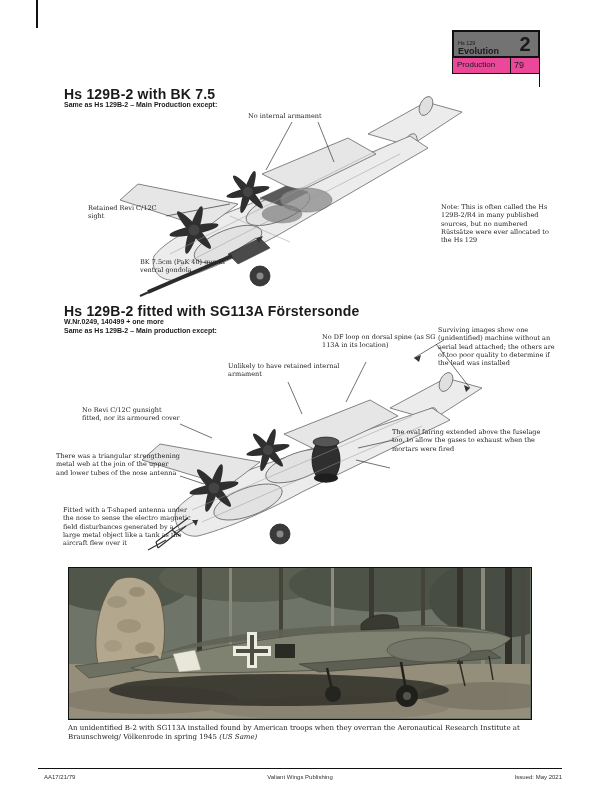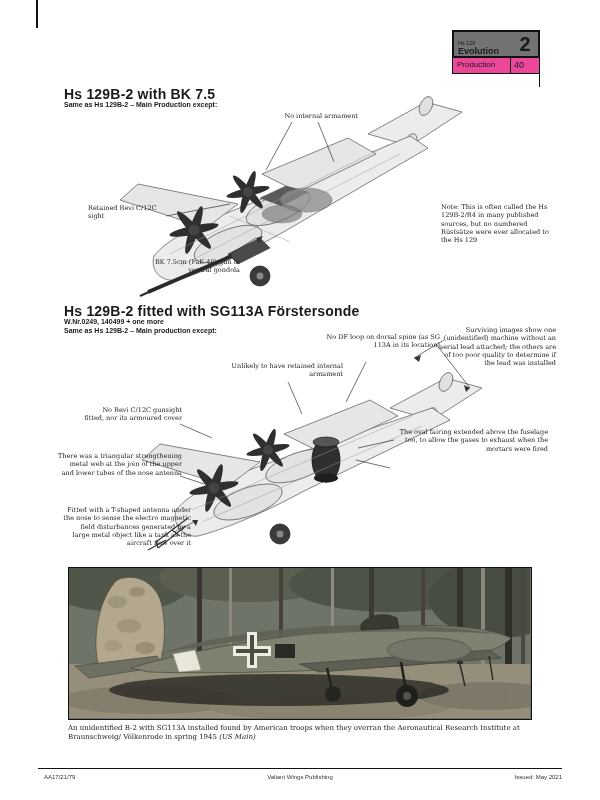--- a/index.html
+++ b/index.html
@@ -16,21 +16,21 @@
   .hdr-chapter{width:26px;font-size:20px;font-weight:bold;text-align:center;line-height:24px;}
   .hdr-bottom{border:1px solid #111;border-top:none;display:flex;height:15px;background:#ec4899;}
   .hdr-subsection{flex:1;font-size:8px;padding:2px 0 0 4px;}
   .hdr-page{width:25px;border-left:1px solid #111;font-size:9px;padding:2px 0 0 3px;}
   .hdr-descender{position:absolute;left:539px;top:72px;width:1px;height:15px;background:#111;}
   
   .sec-title{position:absolute;font-size:14px;font-weight:bold;letter-spacing:.2px;}
   .sec-sub{position:absolute;font-size:7px;font-weight:bold;}
   
   .ann{position:absolute;font-family:"DejaVu Serif",serif;font-size:6.5px;line-height:1.28;
-       color:#222;text-align:right;z-index:10;}
+       color:#222;text-align:left;z-index:10;}
   .ann-left{text-align:left;}
   
   .photo{position:absolute;left:68px;top:567px;width:464px;height:153px;border:1.5px solid #111;
          box-sizing:border-box;overflow:hidden;background:#6f7468;}
   .caption{position:absolute;left:68px;top:724px;width:470px;font-family:"DejaVu Serif",serif;
            font-size:7px;line-height:1.3;color:#222;}
   .caption .credit{font-style:italic;}
   
   .footer-rule{position:absolute;left:38px;top:768px;width:524px;height:1px;background:#111;}
   .footer{position:absolute;left:38px;top:774px;width:524px;font-size:6px;color:#333;}
@@ -51,21 +51,21 @@
   <div class="hdr">
     <div class="hdr-top">
       <div class="hdr-top-left">
         <span class="hdr-series">Hs 129</span>
         <span class="hdr-section">Evolution</span>
       </div>
       <div class="hdr-chapter">2</div>
     </div>
     <div class="hdr-bottom">
       <div class="hdr-subsection">Production</div>
-      <div class="hdr-page">40</div>
+      <div class="hdr-page">79</div>
     </div>
   </div>
   <div class="hdr-descender"></div>
 
   <div class="sec-title" style="left:64px;top:86px;">Hs 129B-2 with BK 7.5</div>
   <div class="sec-sub" style="left:64px;top:101px;">Same as Hs 129B-2 – Main Production except:</div>
 
   <svg class="drawing" style="left:110px;top:96px;" width="370" height="205" viewBox="0 0 370 205">
     <g stroke="#666" stroke-width="0.8" fill="#ececec">
 
@@ -293,21 +293,21 @@
       <circle cx="338" cy="128" r="4" fill="#55544a"></circle>
       <circle cx="264" cy="126" r="8" fill="#242420"></circle>
 
       <g stroke="#2e2e27" stroke-width="1.5">
         <line x1="390" y1="92" x2="396" y2="118"></line>
         <line x1="420" y1="88" x2="424" y2="112"></line>
       </g>
     </svg>
   </div>
 
-  <div class="caption"><span>An unidentified B-2 with SG113A installed found by American troops when they overran the Aeronautical Research Institute at Braunschweig/ Völkenrode in spring 1945</span> <span class="credit">(US Main)</span></div>
+  <div class="caption"><span>An unidentified B-2 with SG113A installed found by American troops when they overran the Aeronautical Research Institute at Braunschweig/ Völkenrode in spring 1945</span> <span class="credit">(US Same)</span></div>
 
   <div class="footer-rule"></div>
   <div class="footer">
     <span class="f-left">AA17/21/79</span>
     <span class="f-center">Valiant Wings Publishing</span>
     <span class="f-right">Issued: May 2021</span>
   </div>
 
 </div>
 

